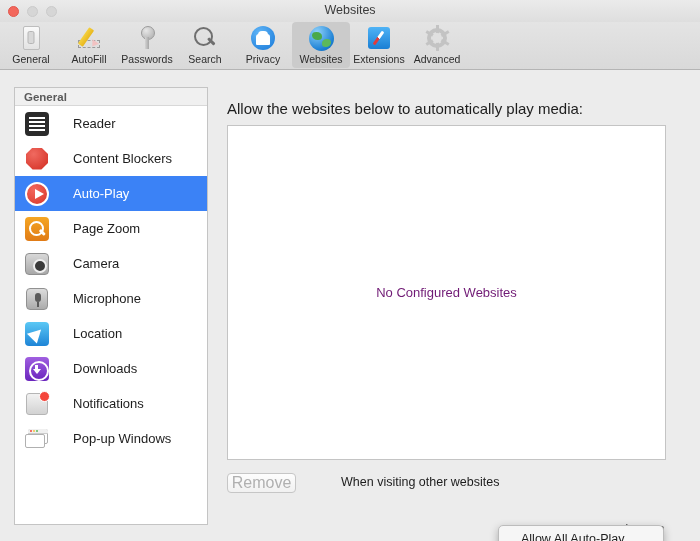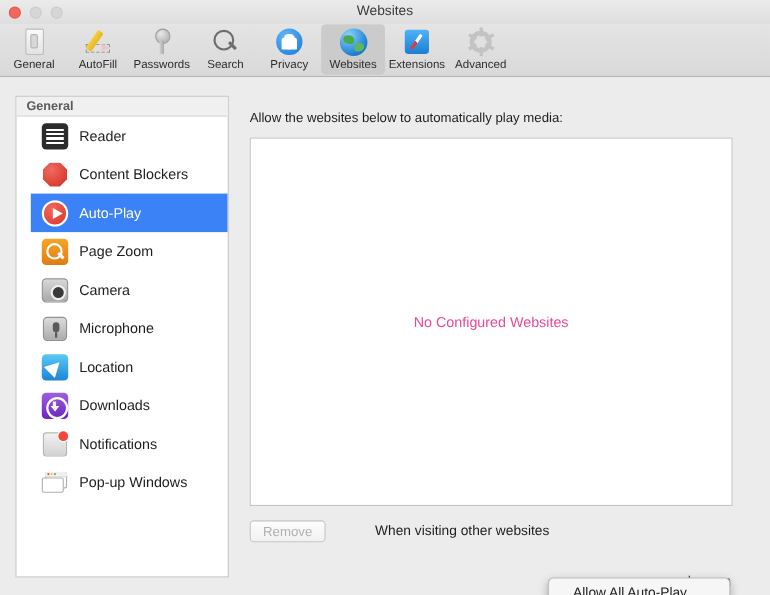--- a/index.html
+++ b/index.html
@@ -180,21 +180,21 @@
     border: 1px solid #c4c4c4;
     overflow: hidden;
   }
   #sidebar-header {
     height: 18px; background: #f0f0f0; border-bottom: 1px solid #d8d8d8;
     display: flex; align-items: center; padding-left: 9px;
     font-size: 11.5px; color: #5a5a5a; font-weight: bold;
   }
   .side-item {
     height: 35px; display: flex; align-items: center;
-    padding-left: 10px; gap: 10px; margin-left: 13px;
+    padding-left: 10px; gap: 24px;
   }
   .side-item.active { background: #3b82f6; }
   .side-label { font-size: 13px; color: #1d1d1d; }
   .side-item.active .side-label { color: #ffffff; }
   .side-icon { width: 24px; height: 24px; flex: 0 0 24px; position: relative; }
 
   
   .si-reader { background:#2b2b2b; border-radius:4px; }
   .si-reader::after {
     content:''; position:absolute; left:4px; top:5px; width:16px; height:14px;
@@ -303,36 +303,36 @@
     background:#f4463c; box-shadow: 3px 0 0 #f5c342, 6px 0 0 #5cb85c;
   }
   .si-popup .w2 {
     position:absolute; left:0; top:5px; width:20px; height:14px; background:#fff;
     border:1px solid #b0b0b0; border-radius:2px;
   }
 
   
   #pane-caption {
     position: absolute; left: 227px; top: 29px;
-    font-size: 12px; color: #1d1d1d;
+    font-size: 15px; color: #1d1d1d;
   }
   #sites-box {
     position: absolute; left: 227px; top: 54px;
     width: 439px; height: 335px;
     background: #ffffff; border: 1px solid #c4c4c4;
     display: flex; align-items: center; justify-content: center;
   }
-  #empty-text { font-size: 13px; color: #ec4899; }
+  #empty-text { font-size: 13px; color: #701a75; }
 
   #remove-btn {
     position: absolute; left: 227px; top: 402px;
     width: 69px; height: 20px;
     background: linear-gradient(#fdfdfd,#f1f1f1);
     border: 1px solid #c6c6c6; border-radius: 4px;
-    font-size: 12px; color: #b0b0b0;
+    font-size: 16px; color: #b0b0b0;
     display: flex; align-items: center; justify-content: center;
   }
   #other-label {
     position: absolute; left: 341px; top: 404px;
     font-size: 12.5px; color: #1d1d1d; white-space: nowrap;
   }
 
   
   #popup-menu {
     position: absolute; left: 498px; top: 454px;

